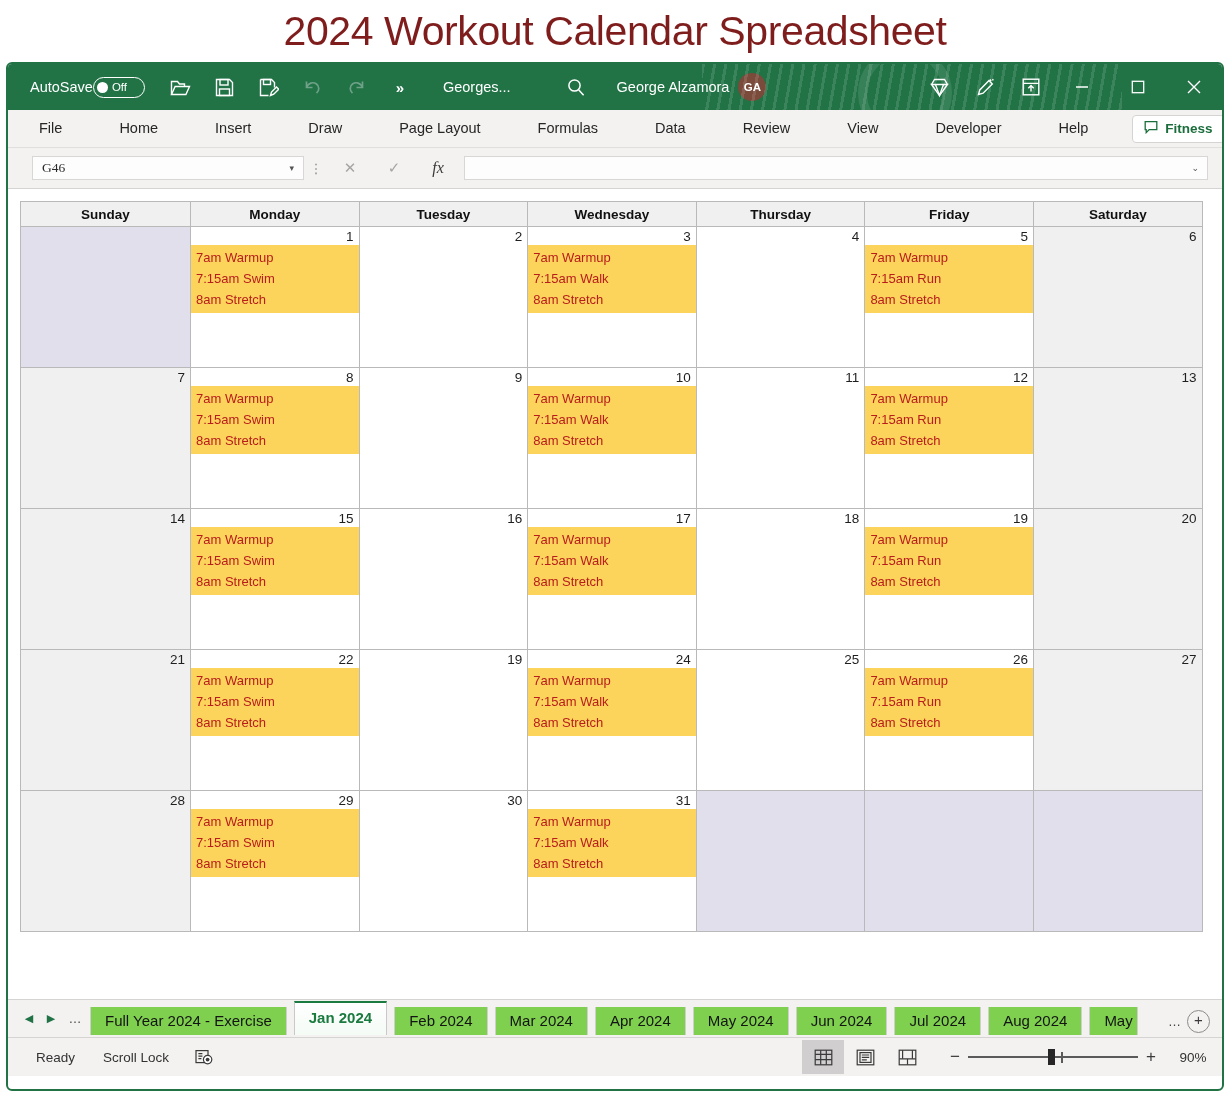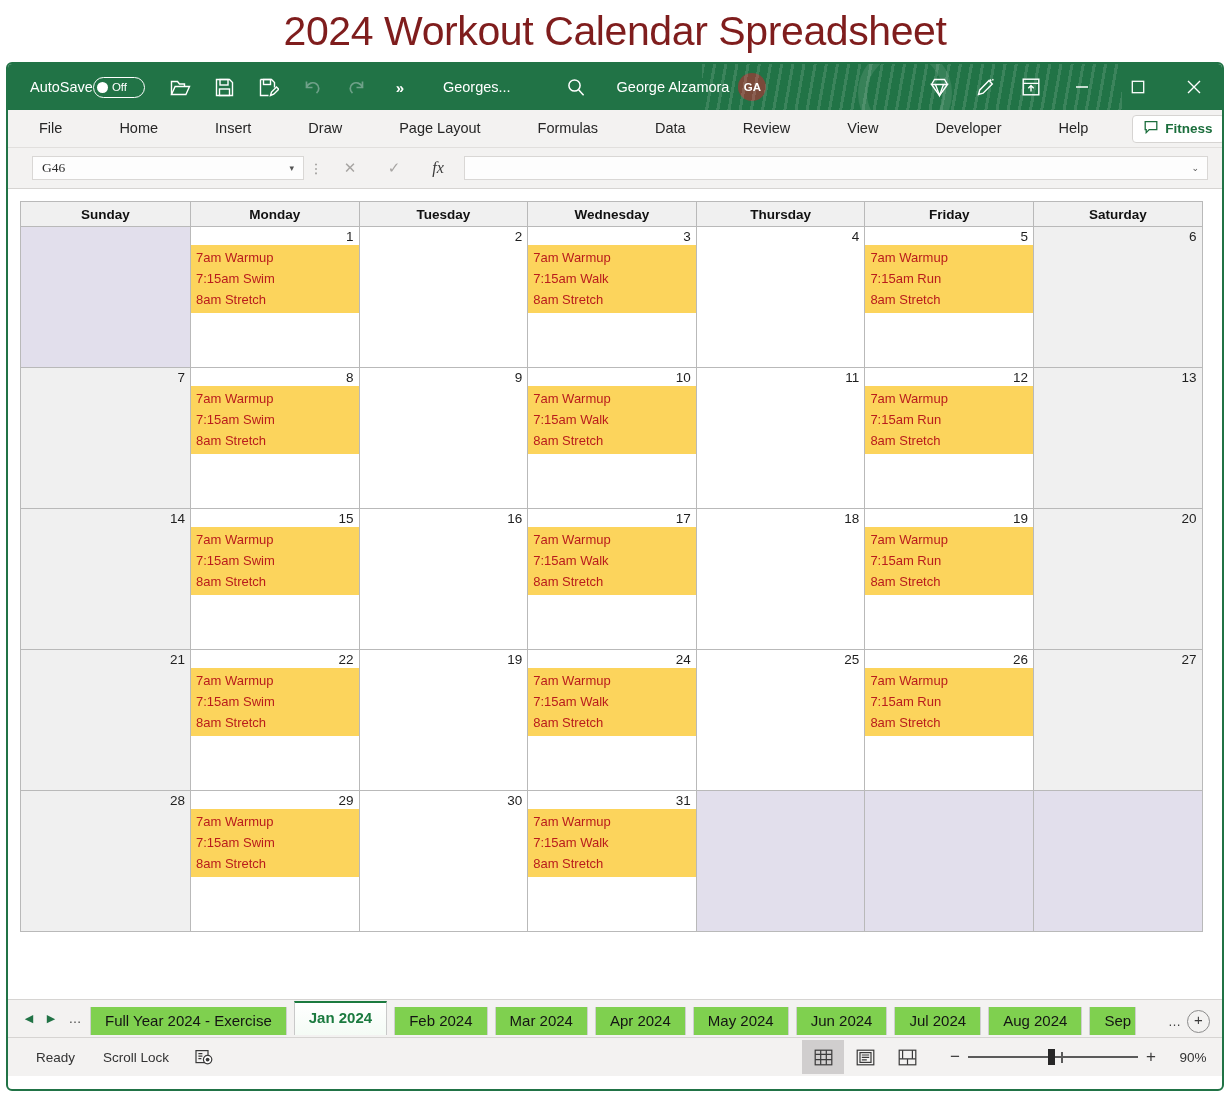--- a/index.html
+++ b/index.html
@@ -612,21 +612,21 @@
 
     <span class="stab">Full Year 2024 - Exercise</span>
         <span class="stab active">Jan 2024</span>
         <span class="stab">Feb 2024</span>
         <span class="stab">Mar 2024</span>
         <span class="stab">Apr 2024</span>
         <span class="stab">May 2024</span>
         <span class="stab">Jun 2024</span>
         <span class="stab">Jul 2024</span>
         <span class="stab">Aug 2024</span>
-        <span class="stab clipped">Sep</span>
+        <span class="stab clipped">May</span>
       </div>
     <div class="tabend">
       <span class="tabdots">…</span>
       <span class="plusbtn">+</span>
     </div>
   </div>
 
   <div class="status">
     <span class="st-txt">Ready</span>
     <span class="st-txt">Scroll Lock</span>

